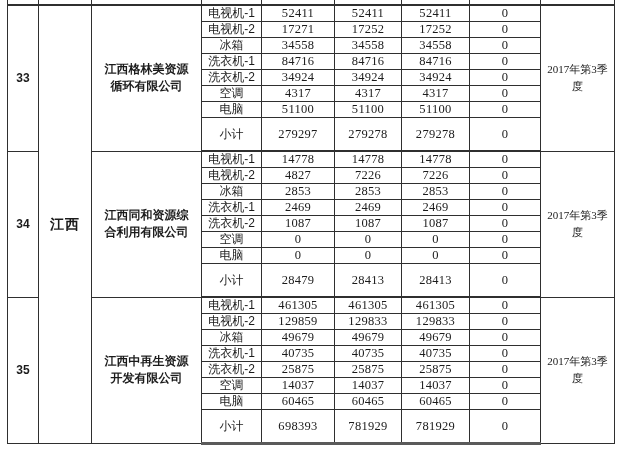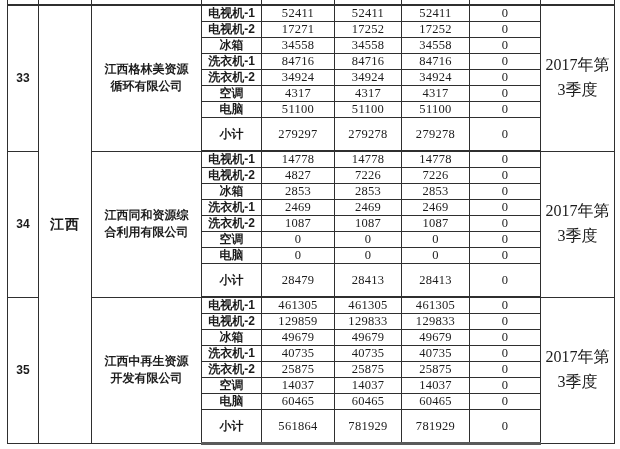--- a/index.html
+++ b/index.html
@@ -30,29 +30,29 @@
   tr.tablebottom td { border-bottom:3px solid #5a5a5a; }
   .no-cell {
     font-weight:bold; font-size:12px;
     font-family:"Liberation Sans", sans-serif;
   }
   .prov-cell { font-weight:bold; font-size:14px; letter-spacing:1px; }
   .company-cell span.wrap {
     display:inline-block; width:88px;
     font-weight:bold; font-size:12px; line-height:1.45;
   }
-  .plabel { font-weight:bold; font-size:12px; line-height:15px; }
+  .plabel { font-weight:normal; font-size:12px; line-height:15px; }
   .num {
     font-family:"Liberation Serif", serif;
     font-size:12.5px; letter-spacing:0.3px;
   }
   .quarter-cell span.qwrap {
     display:inline-block; width:66px;
     font-family:"Liberation Serif", serif;
-    font-size:16px; line-height:1.55;
+    font-size:11px; line-height:1.55;
   }
 </style>
 </head>
 <body>
 
 <div class="sheet">
 <table class="grid">
   <colgroup>
     <col style="width:31px">
         <col style="width:53px">
@@ -246,20 +246,20 @@
   </tr>
   <tr class="prow">
     <td class="plabel">电脑</td>
     <td class="num">60465</td>
     <td class="num">60465</td>
     <td class="num">60465</td>
     <td class="num">0</td>
   </tr>
   <tr class="subrow tablebottom">
     <td class="plabel rh">小计</td>
-    <td class="num rh">561864</td>
+    <td class="num rh">698393</td>
     <td class="num rh">781929</td>
     <td class="num rh">781929</td>
     <td class="num rh">0</td>
   </tr>
 </tbody>
     </table>
 </div>
 
 </body></html>

